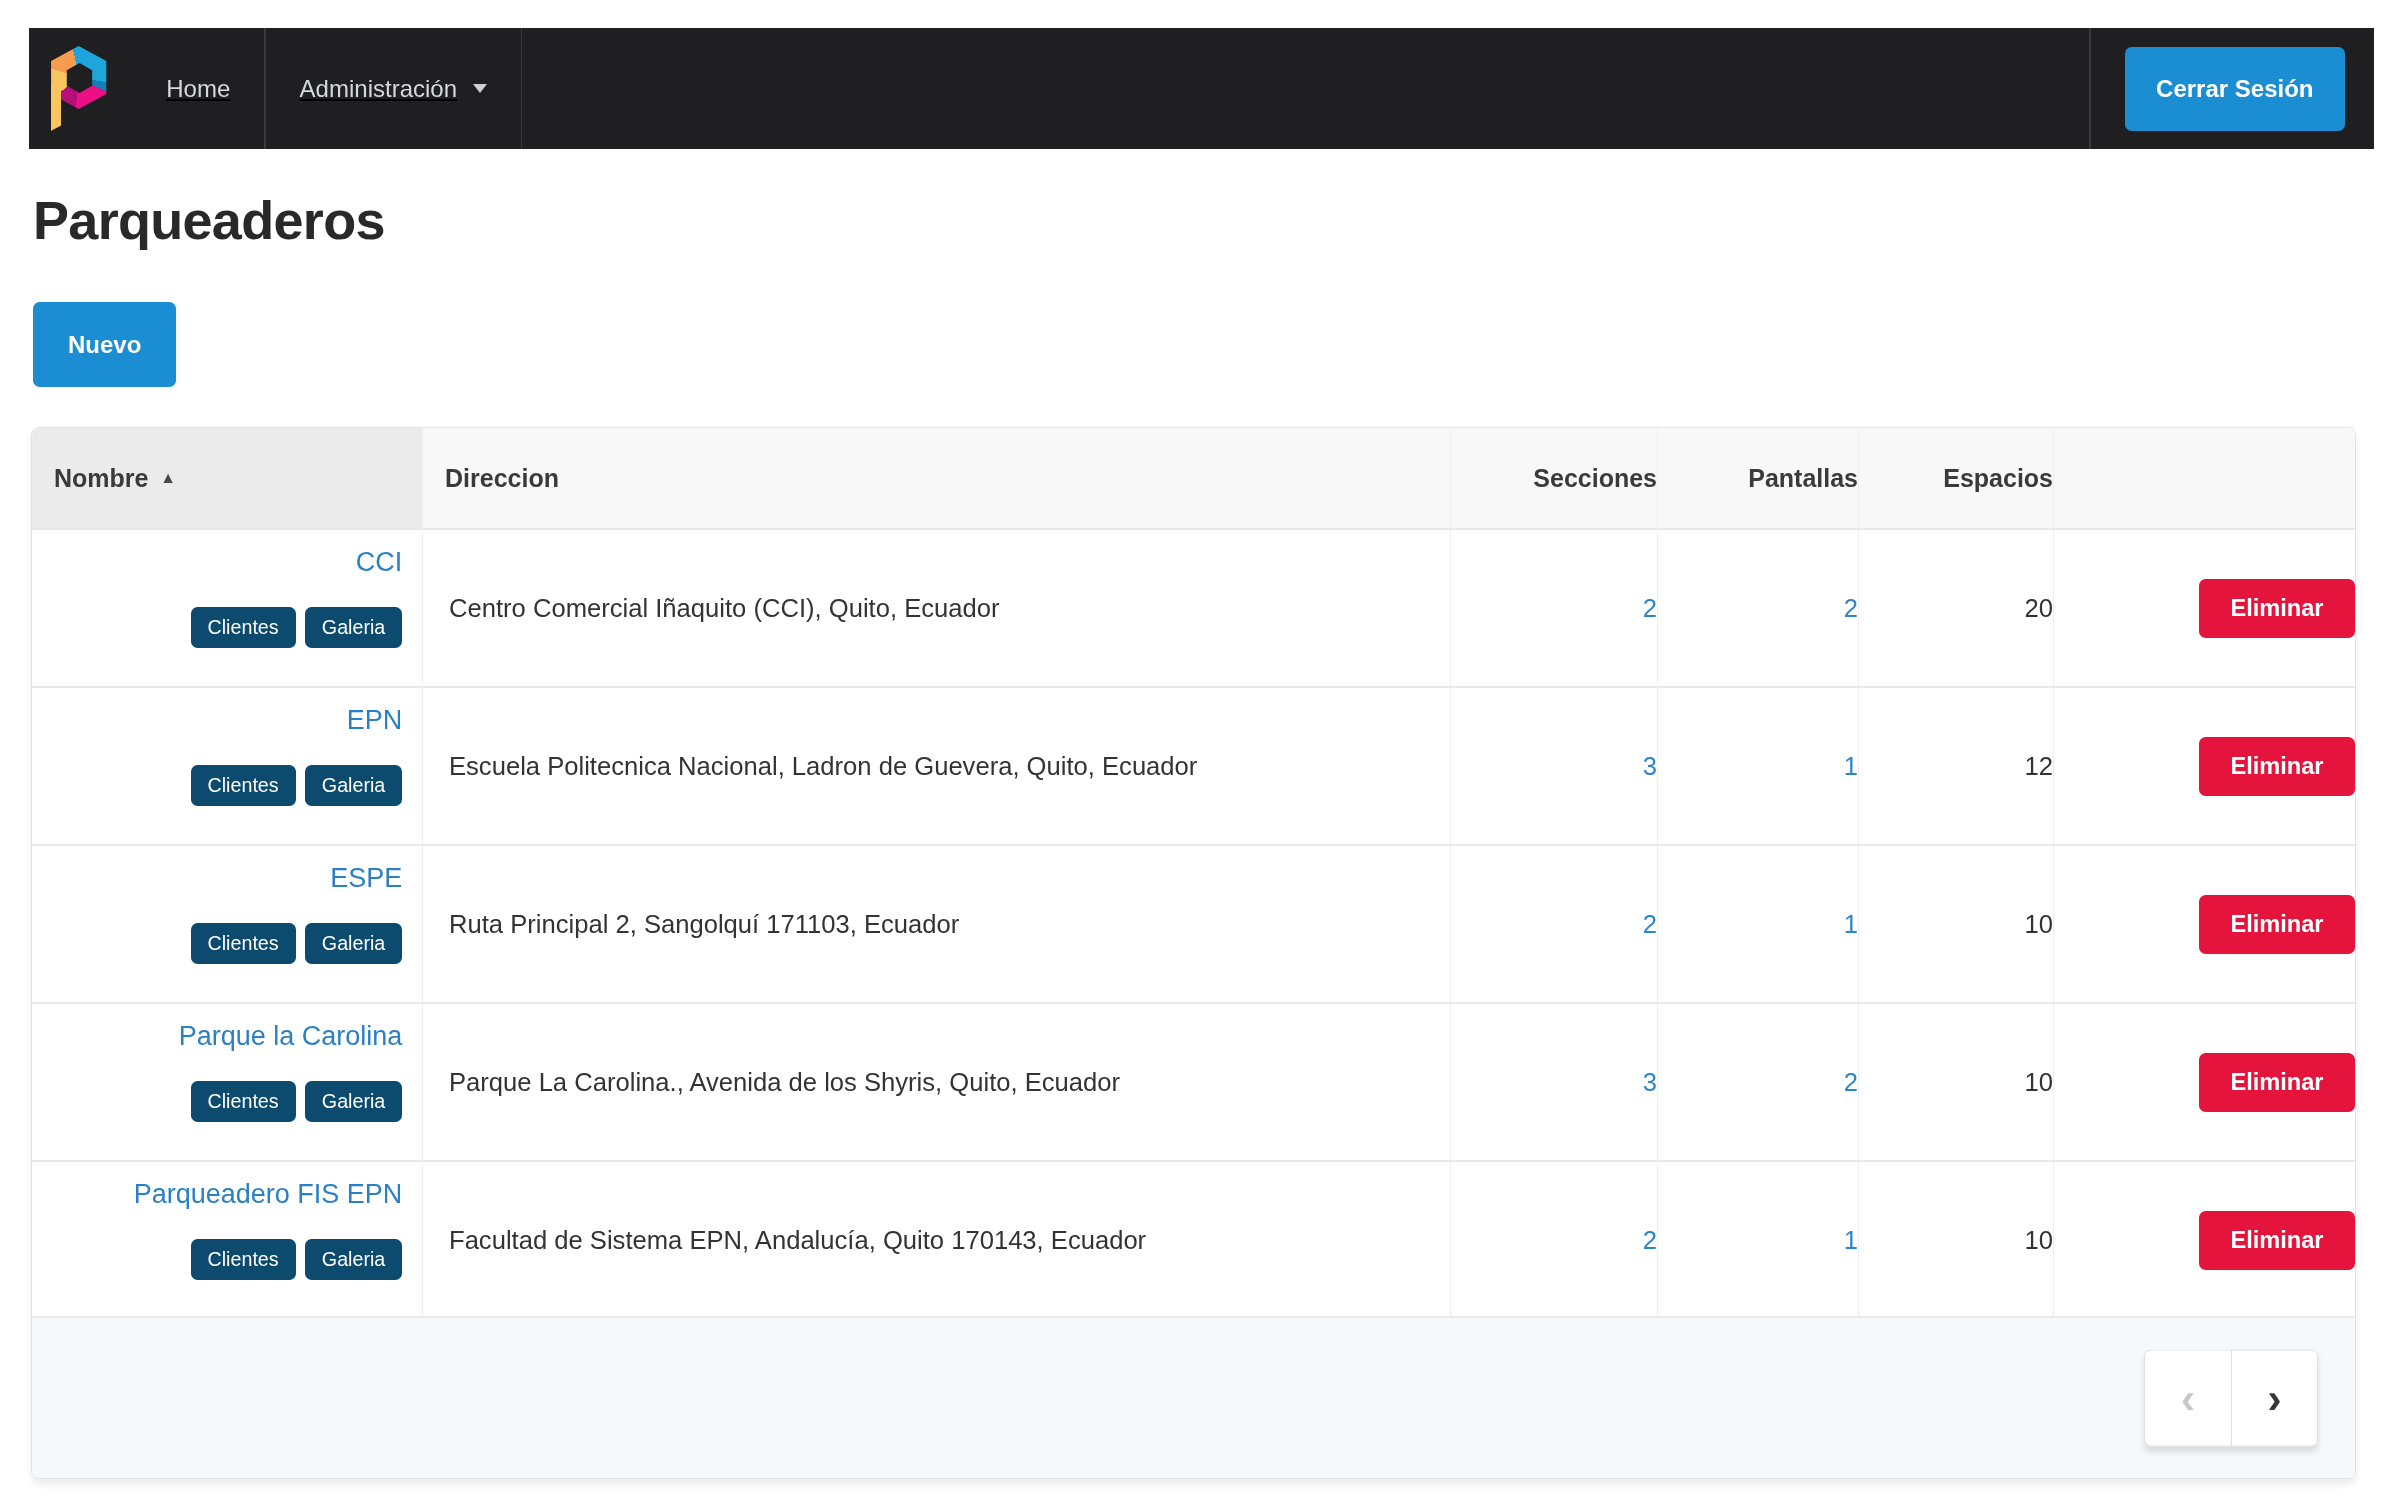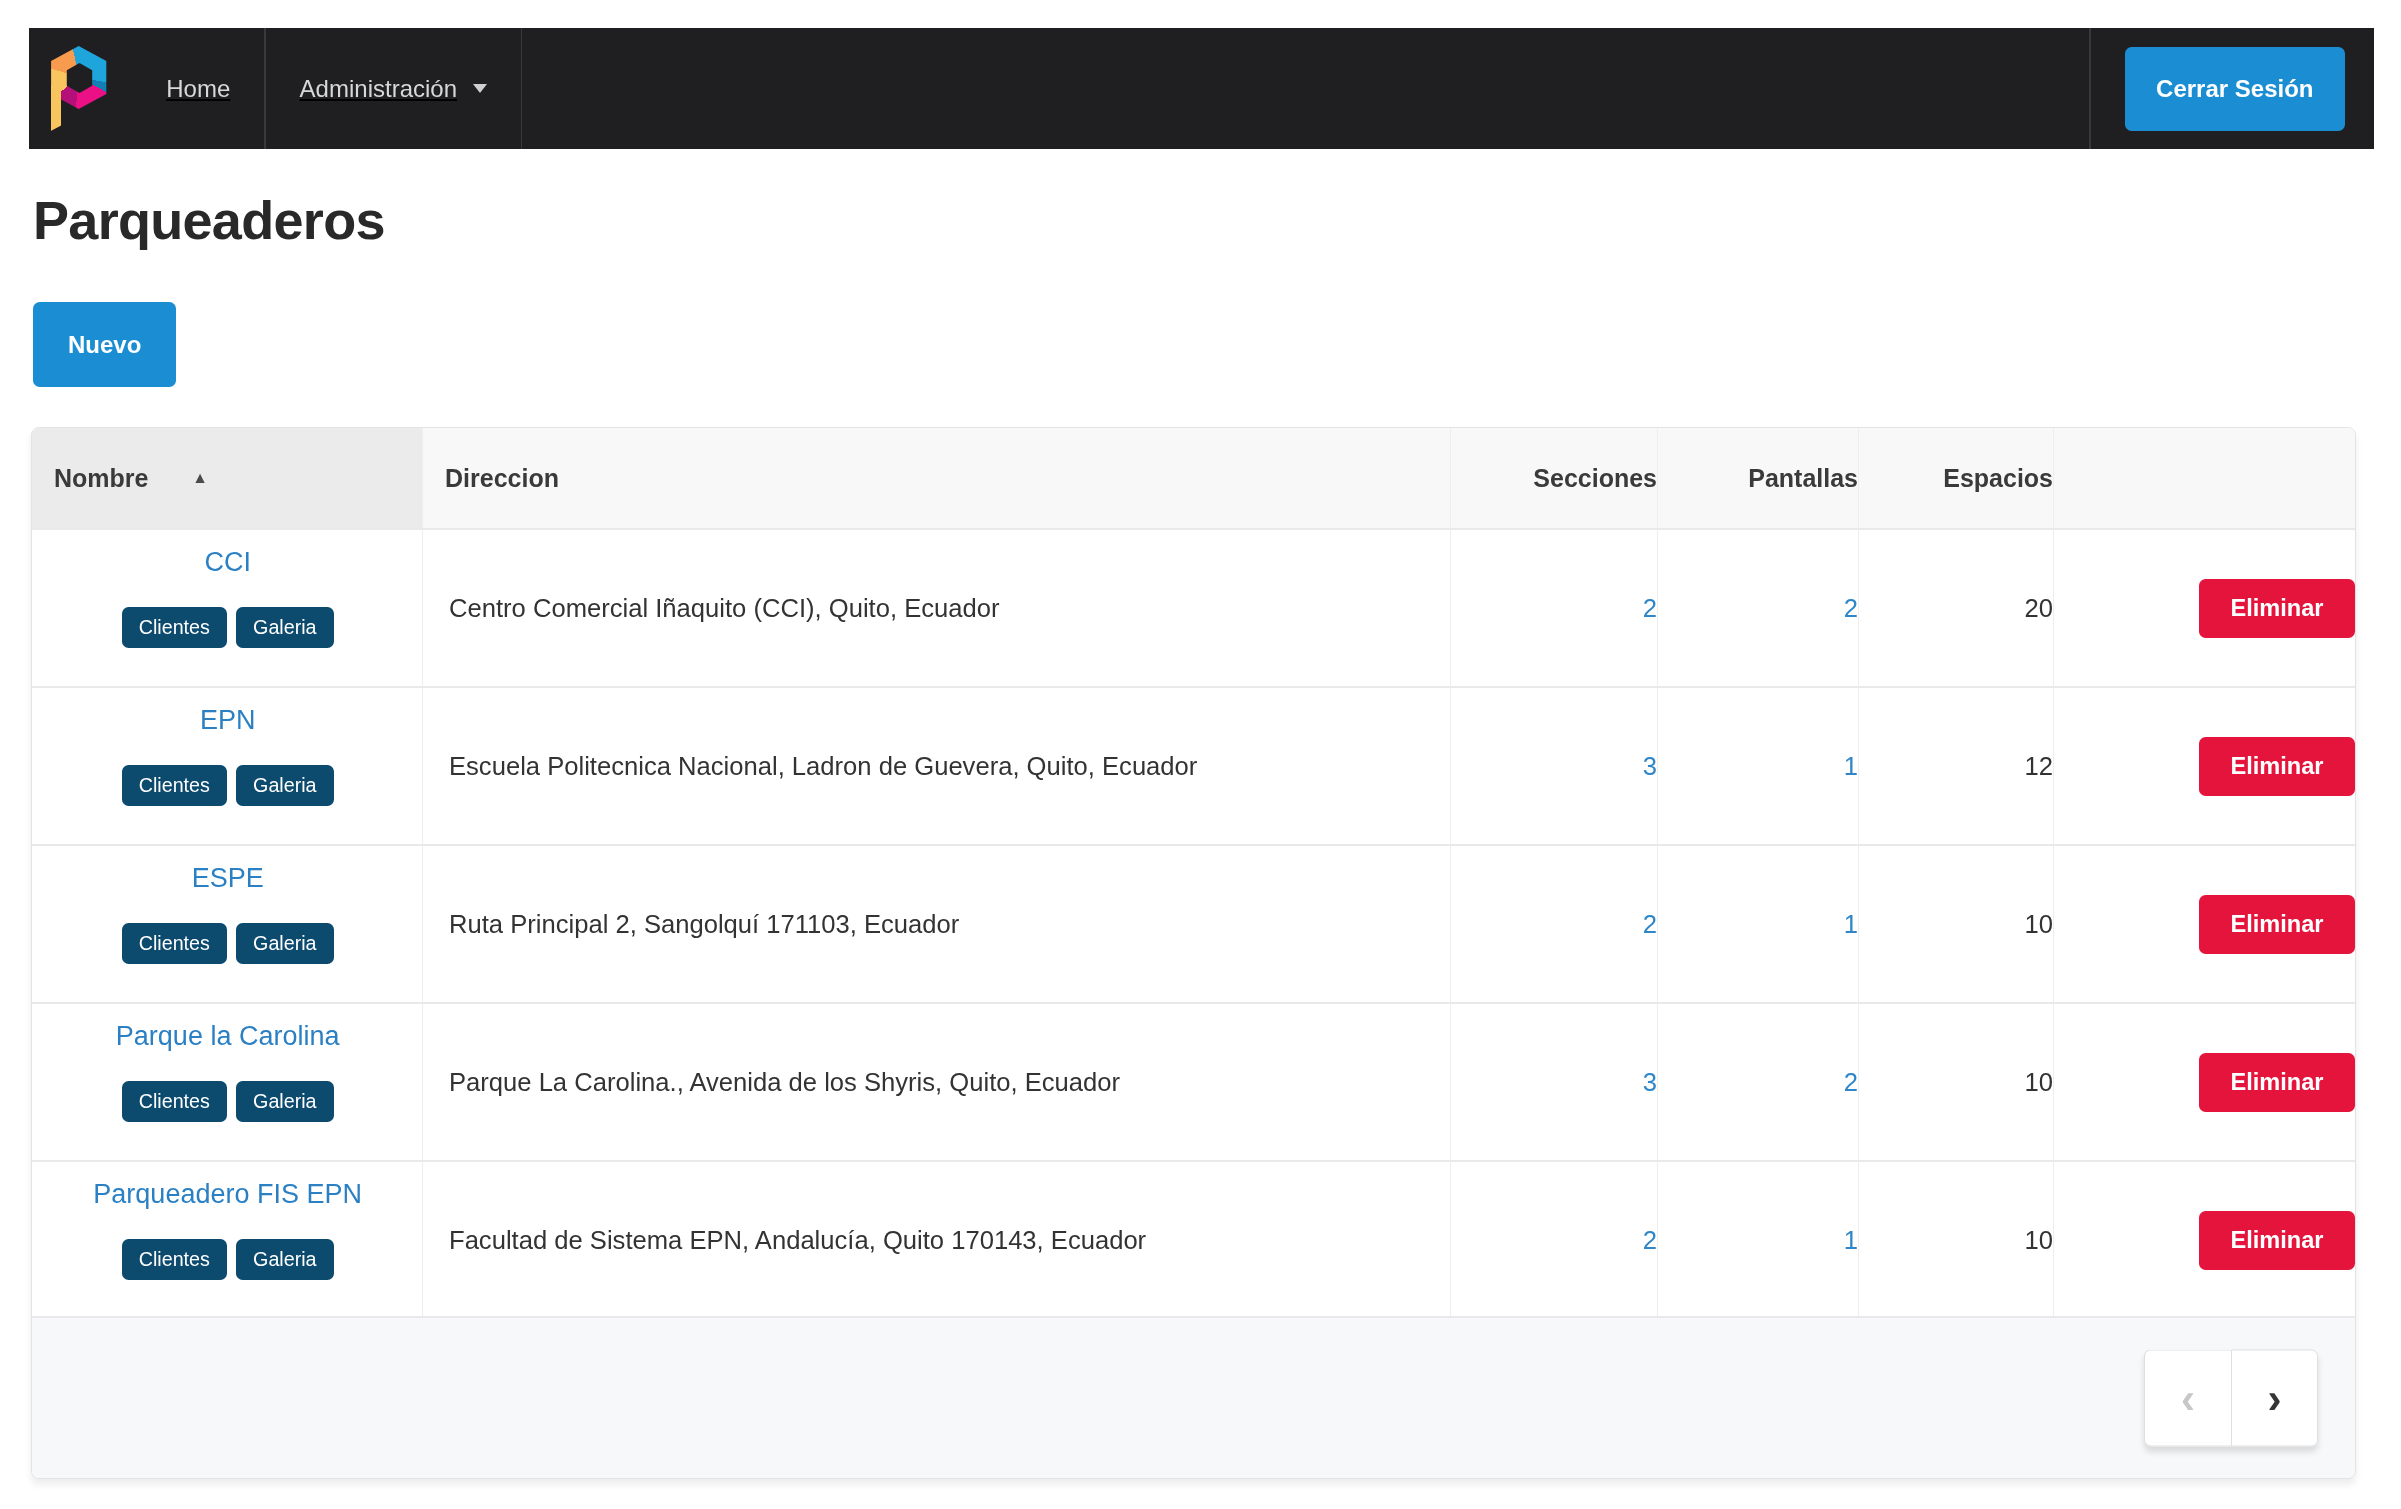--- a/index.html
+++ b/index.html
@@ -44,29 +44,29 @@
       font-family:"Liberation Sans", sans-serif; cursor:pointer; }
 
   
   .table-card { position:absolute; left:31px; top:427px; width:2325px; height:1052px;
       background:#ffffff; border:1.3px solid #e3e3e5; border-radius:7.9px;
       overflow:hidden; box-shadow:0 5.3px 7.9px rgba(0,0,0,.07); }
   .grid-row { display:grid;
       grid-template-columns:390px 1028px 207px 201px 195px 1fr; }
   .thead { height:100px; }
   .th { background:#f8f8f9; display:flex; align-items:center; padding:0 22px;
-        font-size:25px; font-weight:bold; color:#3a3a3a;gap:32px; }
+        font-size:25px; font-weight:bold; color:#3a3a3a; }
   .th.sorted { background:#ebebec; }
   .th.centered, .td.centered { justify-content:flex-end; padding:0; }
   .th + .th, .td + .td { border-left:1.3px solid #eeeeef; }
   .sort-arrow { font-size:15.8px; color:#4a4a4a; margin-left:11.8px; }
   .tbody-row { height:158px; border-top:2.6px solid #e9e9eb; }
   .tbody-row:first-of-type { border-top:2.6px solid #dadadc; }
   .td { display:flex; align-items:center; background:#ffffff; }
-  .td.name-cell { flex-direction:column; align-items:center;
+  .td.name-cell { flex-direction:column; align-items:flex-end;
       justify-content:flex-start; padding:17px 19.7px 0 21px; }
   .name-link { color:#2b80c4; font-size:27px; text-decoration:none; cursor:pointer; }
   .badges { display:flex; gap:9.2px; margin-top:29px; }
   .badge-btn { background:#0c4a6e; color:#ffffff; border:none; border-radius:6.6px;
       font-size:19.7px; padding:9.2px 17px; font-family:"Liberation Sans", sans-serif;
       cursor:pointer; }
   .td.addr-cell { padding:0 26px; font-size:25.6px; color:#333333; }
   .count-link { color:#2e86c9; font-size:25.6px; text-decoration:none; cursor:pointer; }
   .count-plain { color:#333333; font-size:25.6px; }
   .delete-btn { background:#e4143c; color:#ffffff; border:none; border-radius:6.6px;

